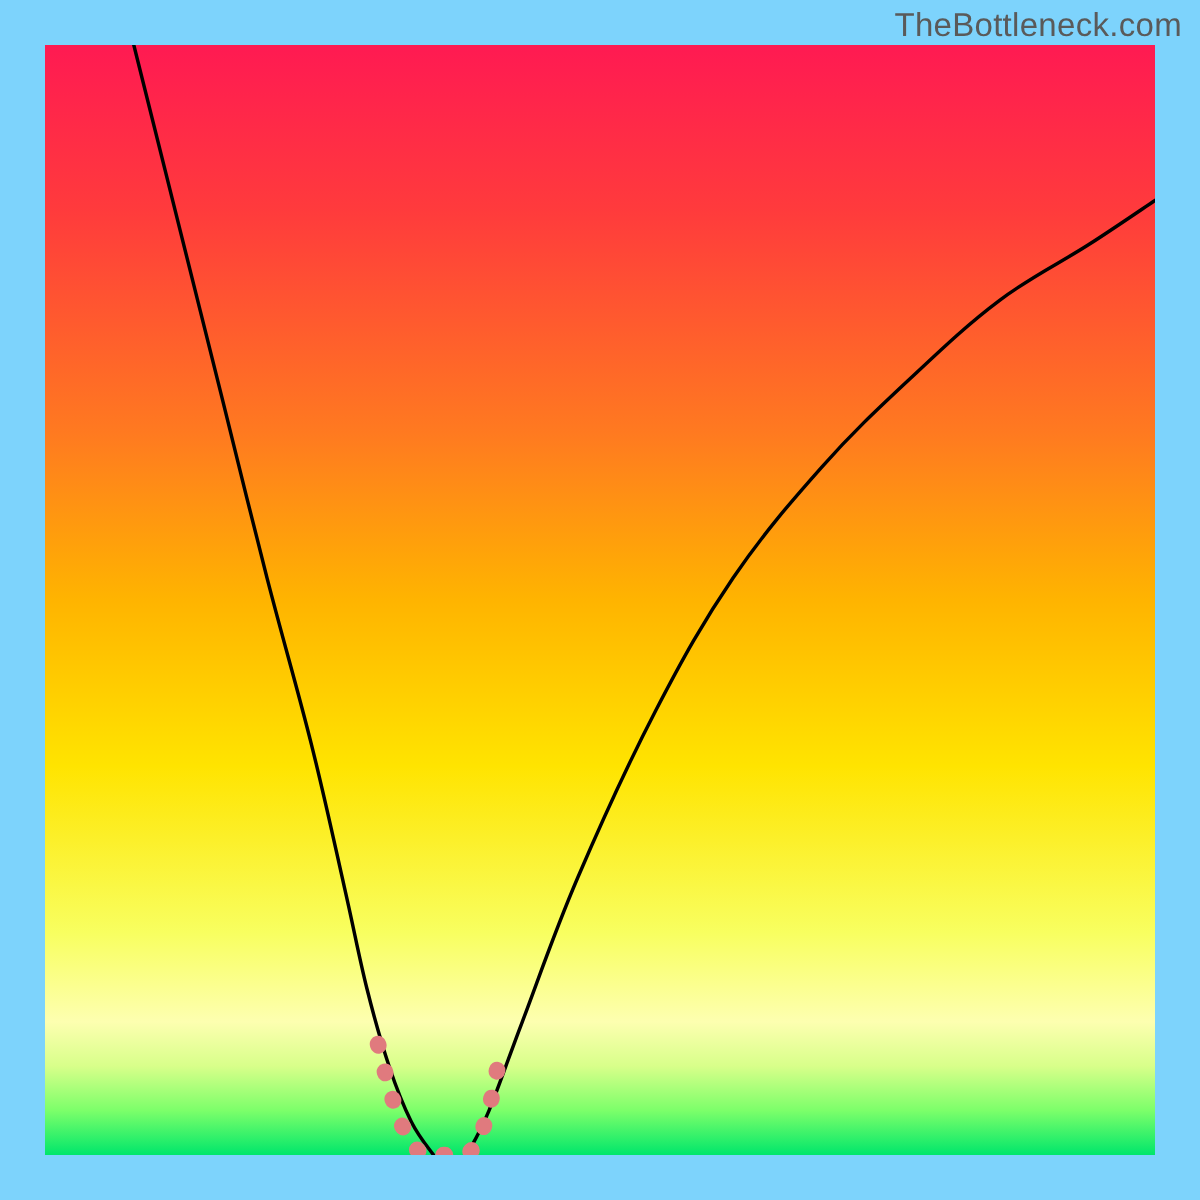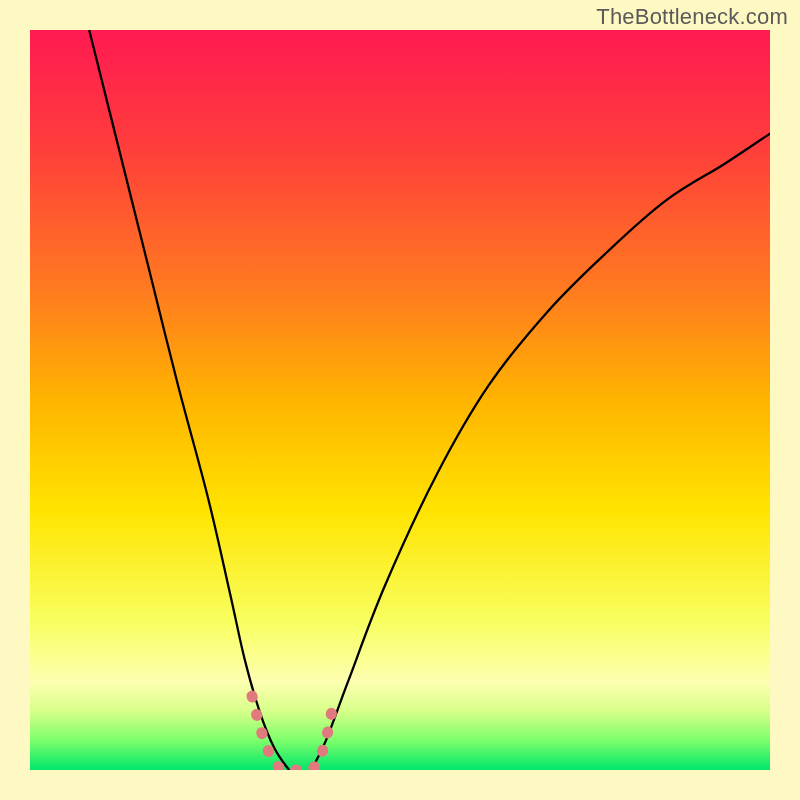--- a/index.html
+++ b/index.html
@@ -7,21 +7,21 @@
     padding: 0;
     width: 800px;
     height: 800px;
     background: #000;
     overflow: hidden;
   }
   .chart-container {
     position: relative;
     width: 800px;
     height: 800px;
-    background: #fef9c3;
+    background: #7dd3fc;
   }
   .plot-area {
     position: absolute;
     left: 30px;
     top: 30px;
     width: 740px;
     height: 740px;
     overflow: hidden;
   }
   .gradient-bg {

